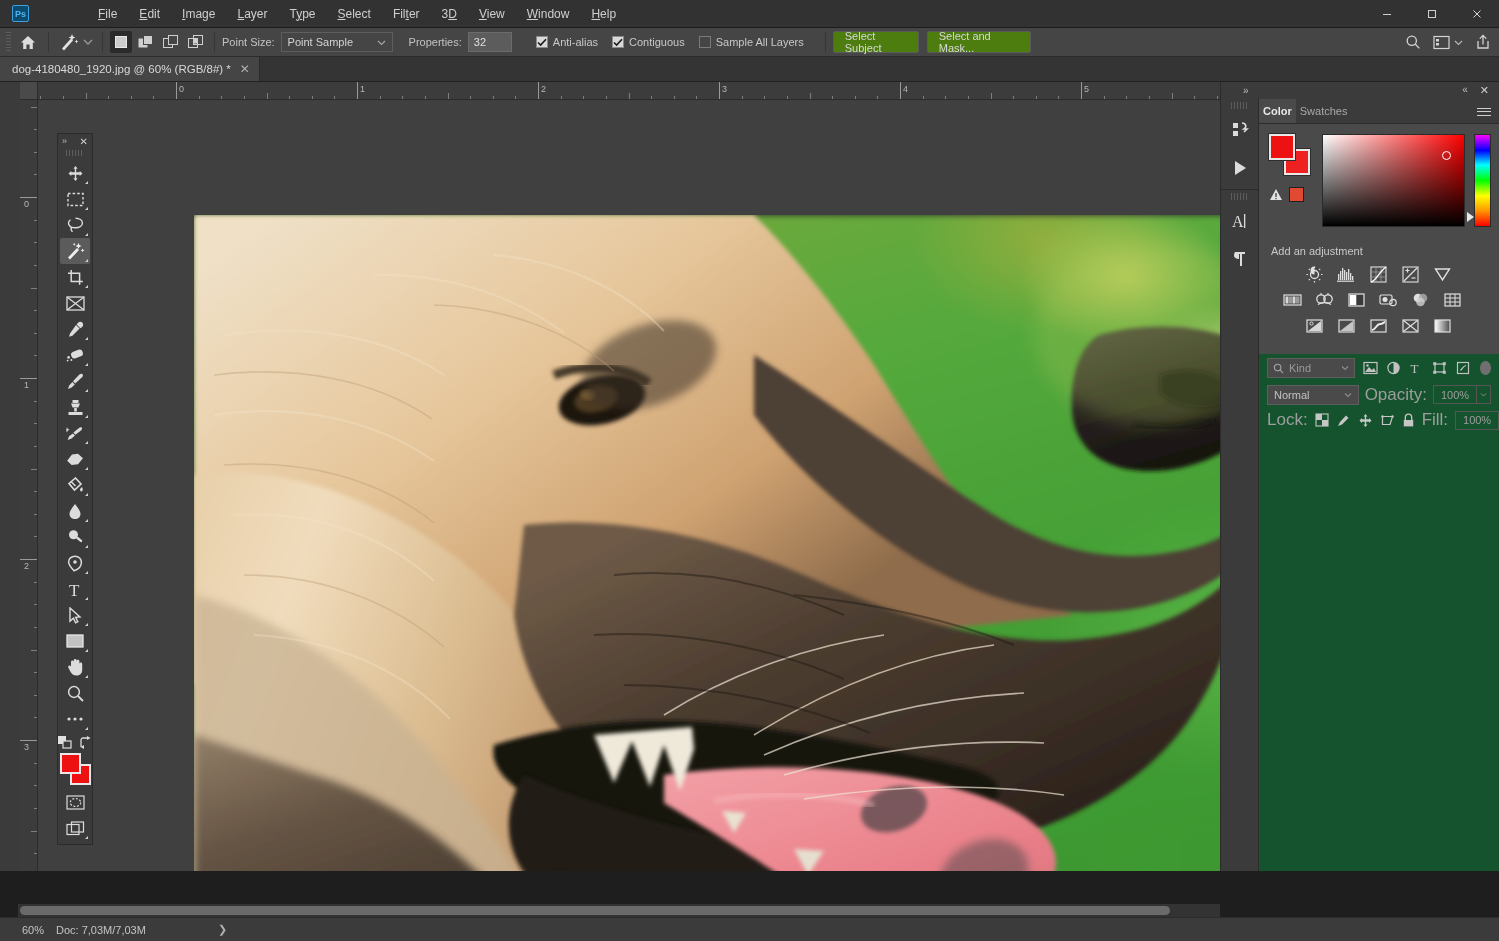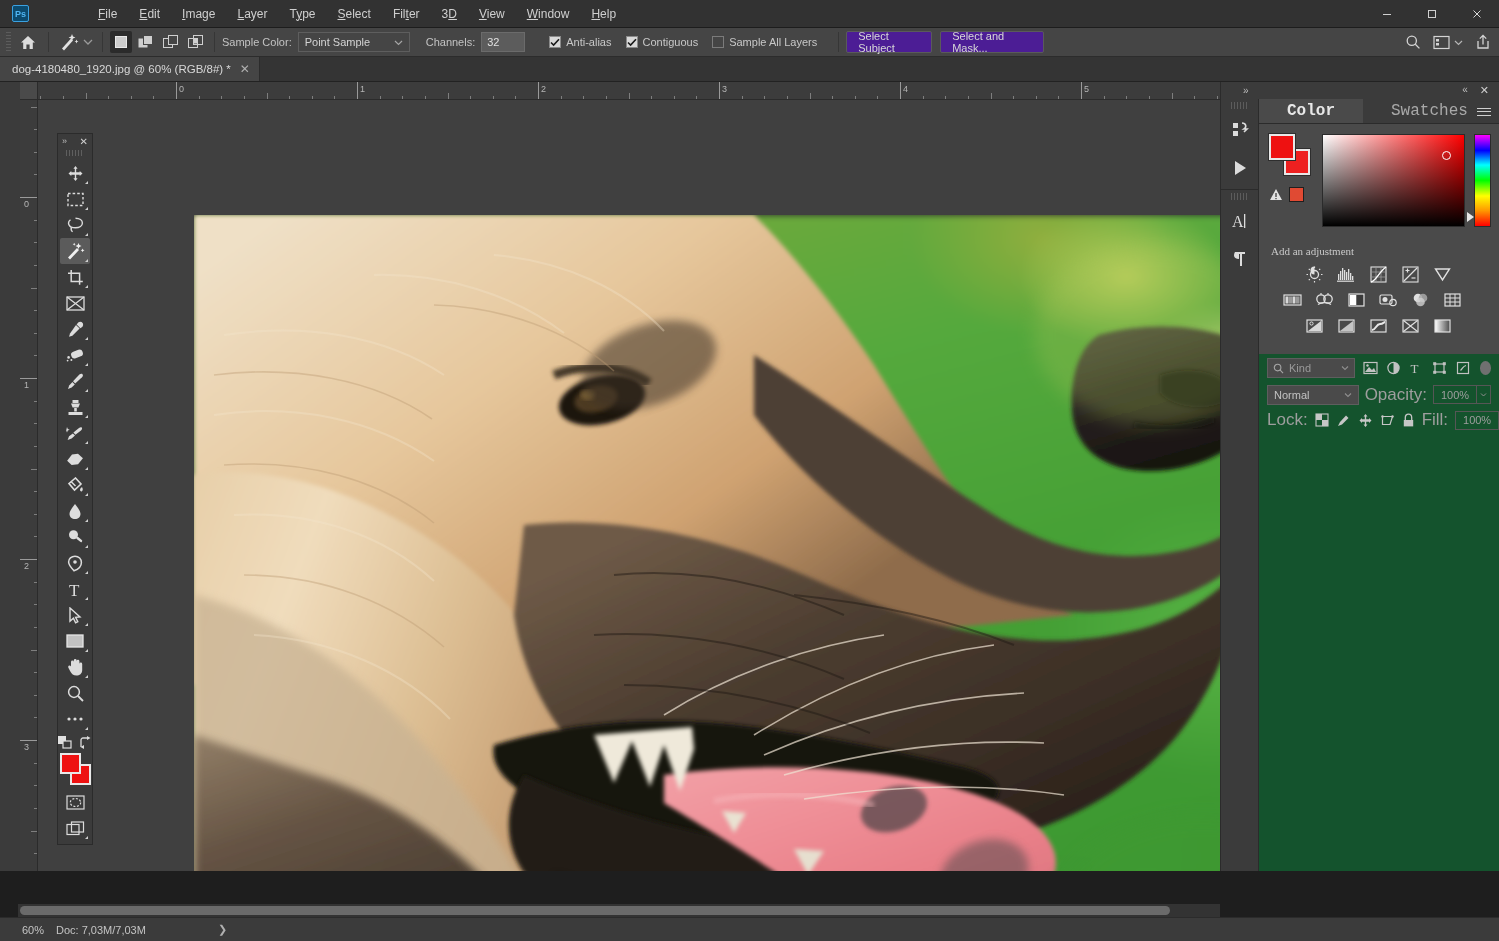--- a/index.html
+++ b/index.html
@@ -66,21 +66,21 @@
     font-size:11px; display:flex; align-items:center; padding:8px 5px;
   }
   .chk{ display:flex;align-items:center; gap:5px; margin-right:14px; }
   .chk-box{
     width:12px;height:12px;border:1px solid #8a8a8a;background:#d9d9d9;
     display:flex;align-items:center;justify-content:center; flex:none;
   }
   .chk-box.off{ background:#454545; border-color:#7b7b7b; }
   .chk-box svg{ display:block; }
   .opt-btn{
-    height:22px; background:#4c1d95; border:1px solid #5a5a5a; color:#d7d7d7;
+    height:22px; background:#4d7c0f; border:1px solid #5a5a5a; color:#d7d7d7;
     font-size:11px; padding:0 11px; display:flex;align-items:center; border-radius:2px;
     margin-right:8px;
   }
   .opt-right{ position:absolute; right:8px; display:flex; align-items:center; gap:12px; }
 
   
   .tabbar{ height:25px; background:#343434; display:flex; align-items:stretch; border-bottom:1px solid #222; }
   .doc-tab{
     background:#454545; display:flex; align-items:center; gap:9px;
     padding:0 9px 0 12px; font-size:11.5px; color:#d8d8d8; border-right:1px solid #2c2c2c;
@@ -143,21 +143,21 @@
   .mini-grip{ height:7px; margin:3px 10px 2px;
      background:repeating-linear-gradient(to right,#5c5c5c 0 1px,transparent 1px 3px);}
   .mini-ico{ height:38px; display:flex;align-items:center;justify-content:center; color:#d6d6d6; }
   .mini-sep{ height:1px; background:#2b2b2b; margin:2px 0; }
   .panels{ flex:1; display:flex; flex-direction:column; min-width:0; }
 
   .panel-tabs{
     height:25px; background:#3b3b3b; display:flex; align-items:stretch;
     border-bottom:1px solid #2b2b2b; position:relative;
   }
-  .ptab{ padding:0 28px; display:flex;align-items:center; font-size:16px; color:#a9a9a9;font-family:Liberation Mono, monospace; }
+  .ptab{ padding:0 4px; display:flex;align-items:center; font-size:11px; color:#a9a9a9; }
   .ptab.active{ background:#4a4a4a; color:#e8e8e8; font-weight:bold; }
   .pmenu{ position:absolute; right:8px; top:0; height:25px; display:flex; align-items:center; }
   .hamb{ width:14px; }
   .hamb i{ display:block; height:1px; background:#cfcfcf; margin:2.5px 0;}
 
   .panel-body{ background:#4a4a4a; flex:none; position:relative; }
 
   
   .colorpanel{ height:112px; padding:10px 8px 8px 10px; display:flex; gap:9px; }
   .fgbg{ width:44px; position:relative; }
@@ -173,21 +173,21 @@
       linear-gradient(to top, #000 0%, rgba(0,0,0,0) 100%),
       linear-gradient(to right, #fff 0%, #f00 100%);
   }
   .spec-marker{ position:absolute; width:9px;height:9px;border:1.5px solid #fff;border-radius:50%; }
   .huebar{ width:17px; height:93px; border:1px solid #2b2b2b; position:relative;
     background:linear-gradient(to bottom,#f0f 0%,#00f 17%,#0ff 33%,#0f0 50%,#ff0 67%,#f90 83%,#f00 100%); }
   .huearrow{ position:absolute; left:-8px; bottom:4px; width:0;height:0;
     border-top:5px solid transparent;border-bottom:5px solid transparent;border-left:7px solid #e8e8e8;}
 
   
-  .adjpanel{ height:118px; padding:9px 12px;font-family:Liberation Serif, serif; }
+  .adjpanel{ height:118px; padding:9px 12px; }
   .adj-title{ font-size:11px; color:#c9c9c9; margin-bottom:7px; }
   .adj-rows{ display:flex; flex-direction:column; gap:6px; }
   .adj-row{ display:flex; gap:10px; }
   .adj-ico{ width:22px;height:20px; display:flex;align-items:center;justify-content:center; }
 
   
   .layerspanel{ flex:1; background:#14532d; display:flex; flex-direction:column; }
   .lay-filter{ height:28px; display:flex; align-items:center; gap:7px; padding:0 8px; }
   .kind-sel{
     flex:none; width:88px; height:20px; background:#4a4a4a; border:1px solid #5e5e5e;
@@ -318,29 +318,29 @@
     </div>
     <div class="sel-mode">
       <svg width="18" height="16" viewBox="0 0 18 16">
           <rect x="1.5" y="4.5" width="9" height="9" fill="none" stroke="#cfcfcf"></rect>
           <rect x="6.5" y="1.5" width="9" height="9" fill="none" stroke="#cfcfcf"></rect>
           <rect x="6.5" y="4.5" width="4" height="5" fill="#cfcfcf"></rect>
         </svg>
     </div>
   </div>
   <div class="opt-sep"></div>
-  <div class="opt-label">Sample Color:</div>
+  <div class="opt-label">Point Size:</div>
   <div class="opt-select" style="width:112px">
     <span>Point Sample</span>
     <svg width="9" height="7" viewBox="0 0 9 7">
         <path d="M1 2 L4.5 5.5 L8 2" stroke="#a5a5a5" fill="none" stroke-width="1.2"></path>
       </svg>
   </div>
   <div style="width:16px"></div>
-  <div class="opt-label">Channels:</div>
+  <div class="opt-label">Properties:</div>
   <div class="opt-input">32</div>
   <div style="width:24px"></div>
   <div class="chk">
     <div class="chk-box">
       <svg width="10" height="9" viewBox="0 0 10 9">
           <path d="M1 4.5 L3.6 7 L9 1.2" stroke="#1a1a1a" stroke-width="1.6" fill="none"></path>
         </svg>
     </div>
     <span>Anti-alias</span>
   </div>

